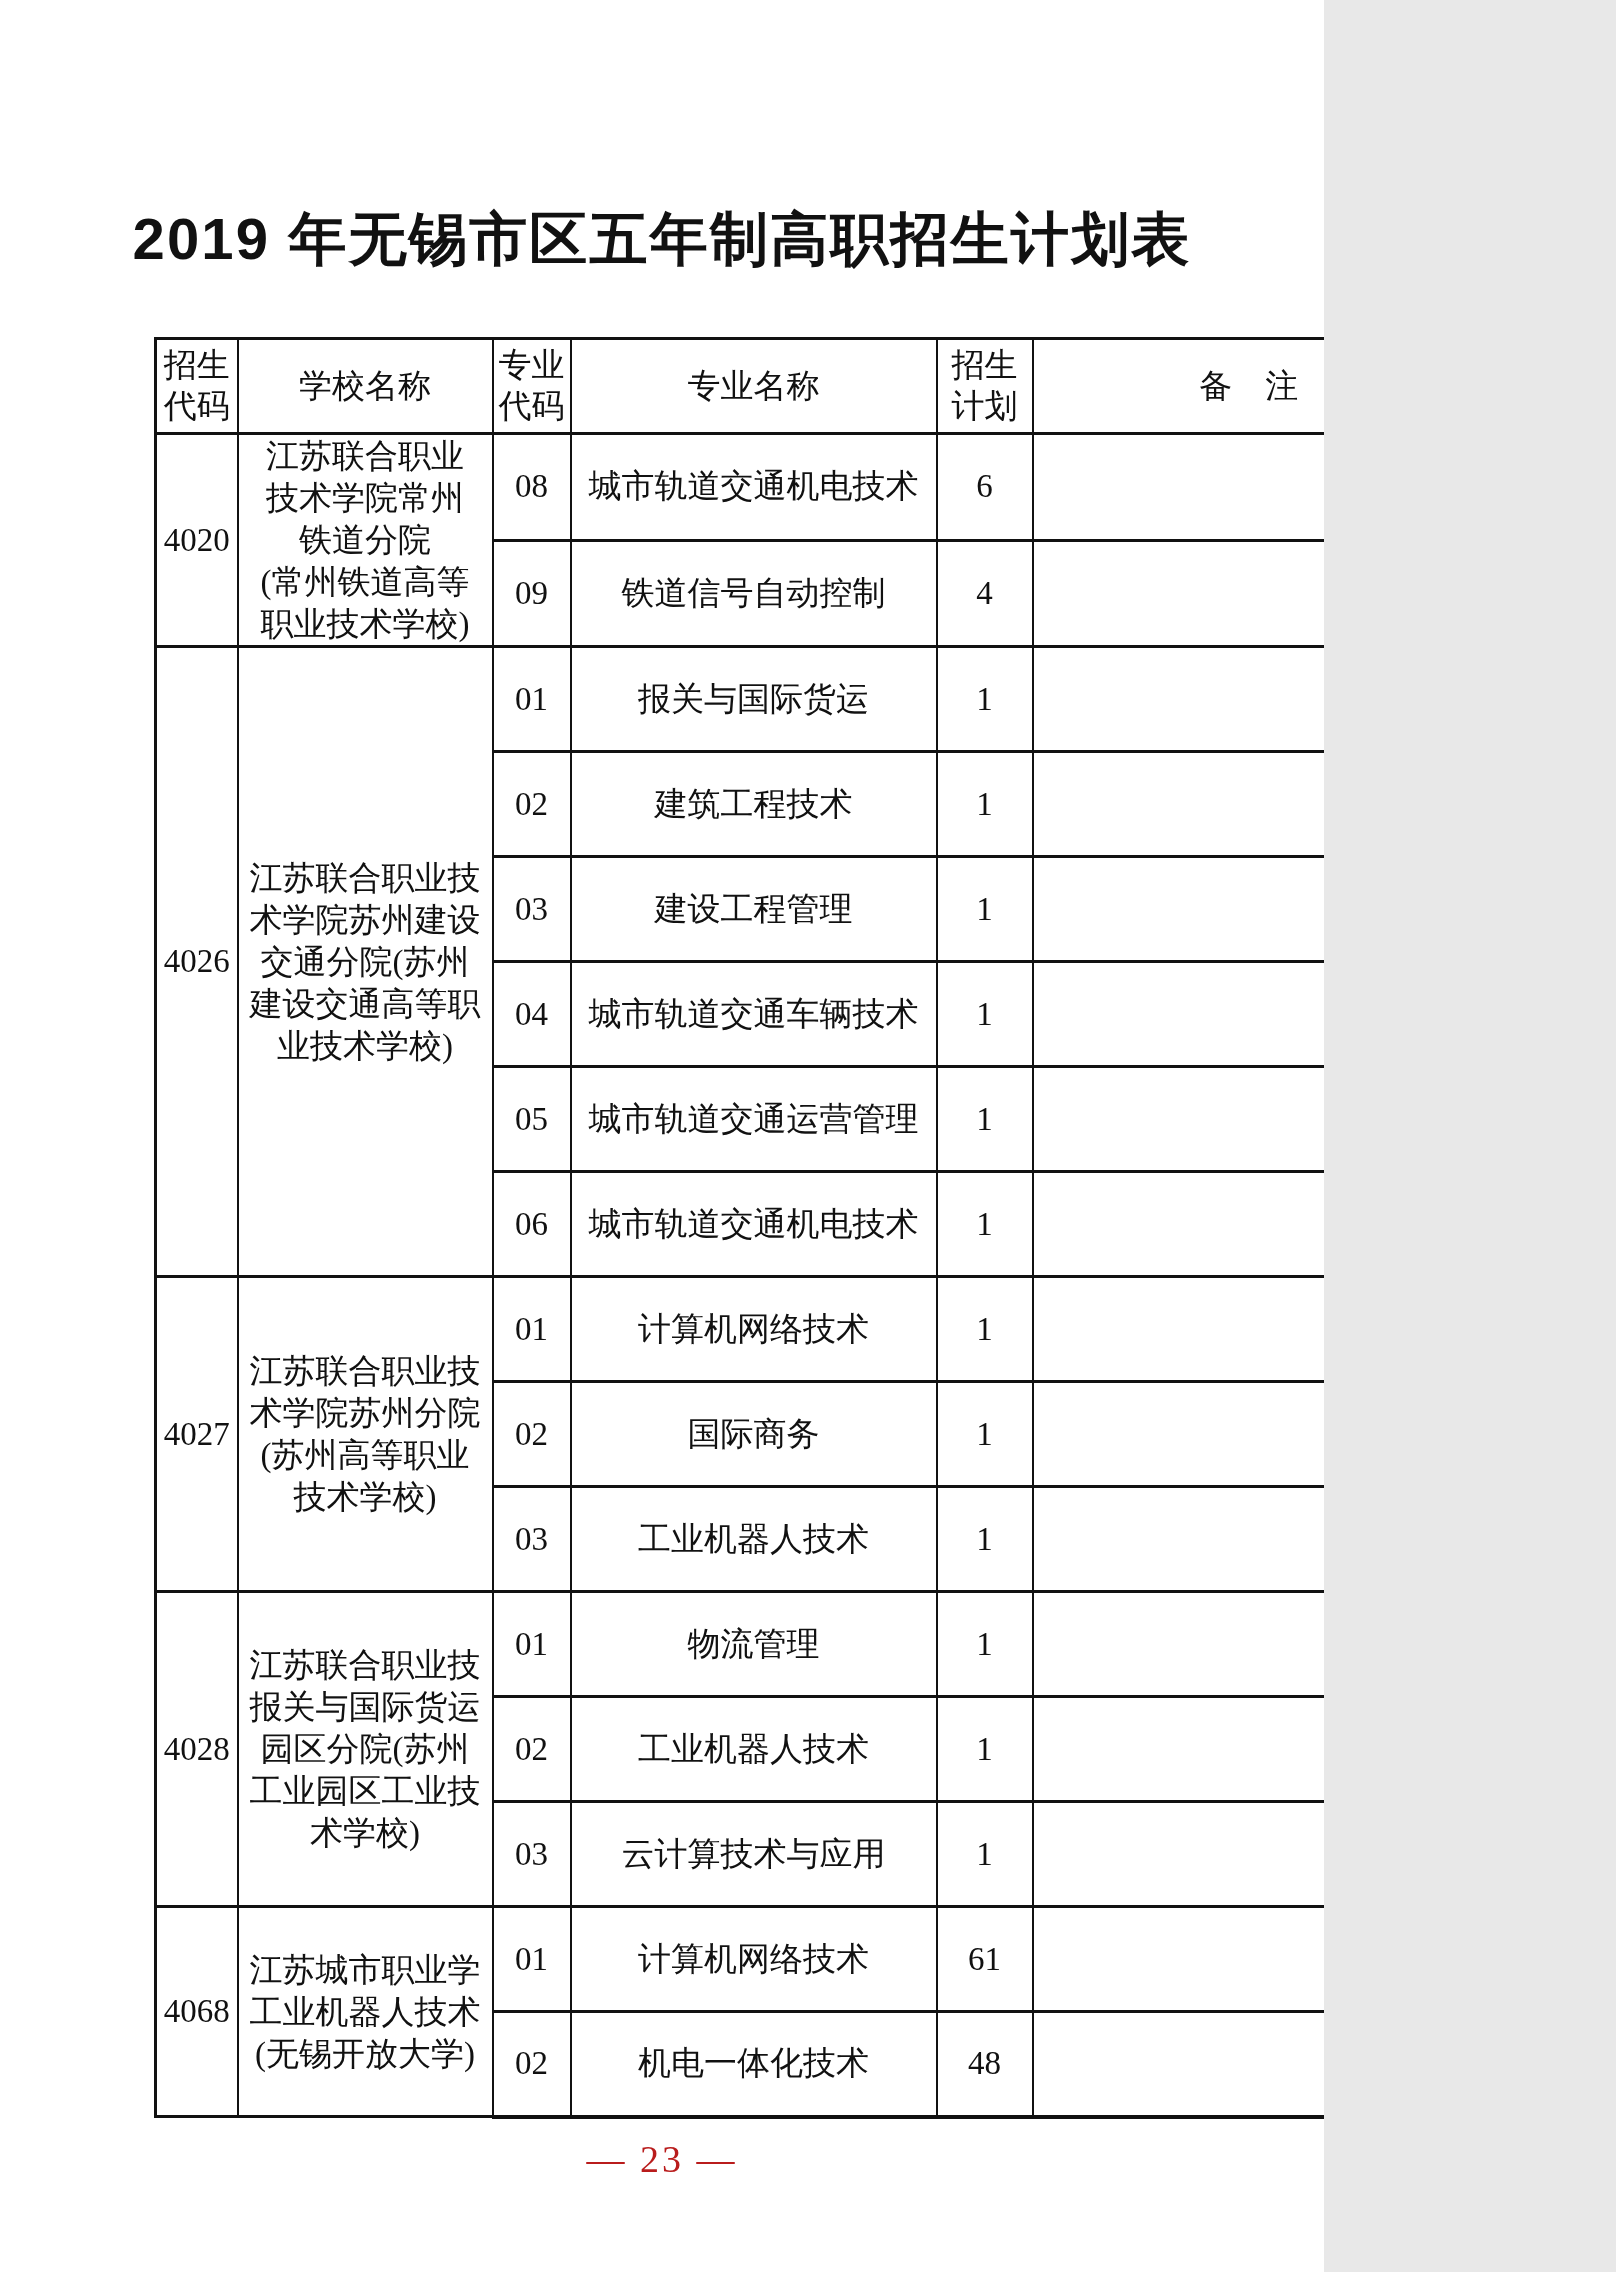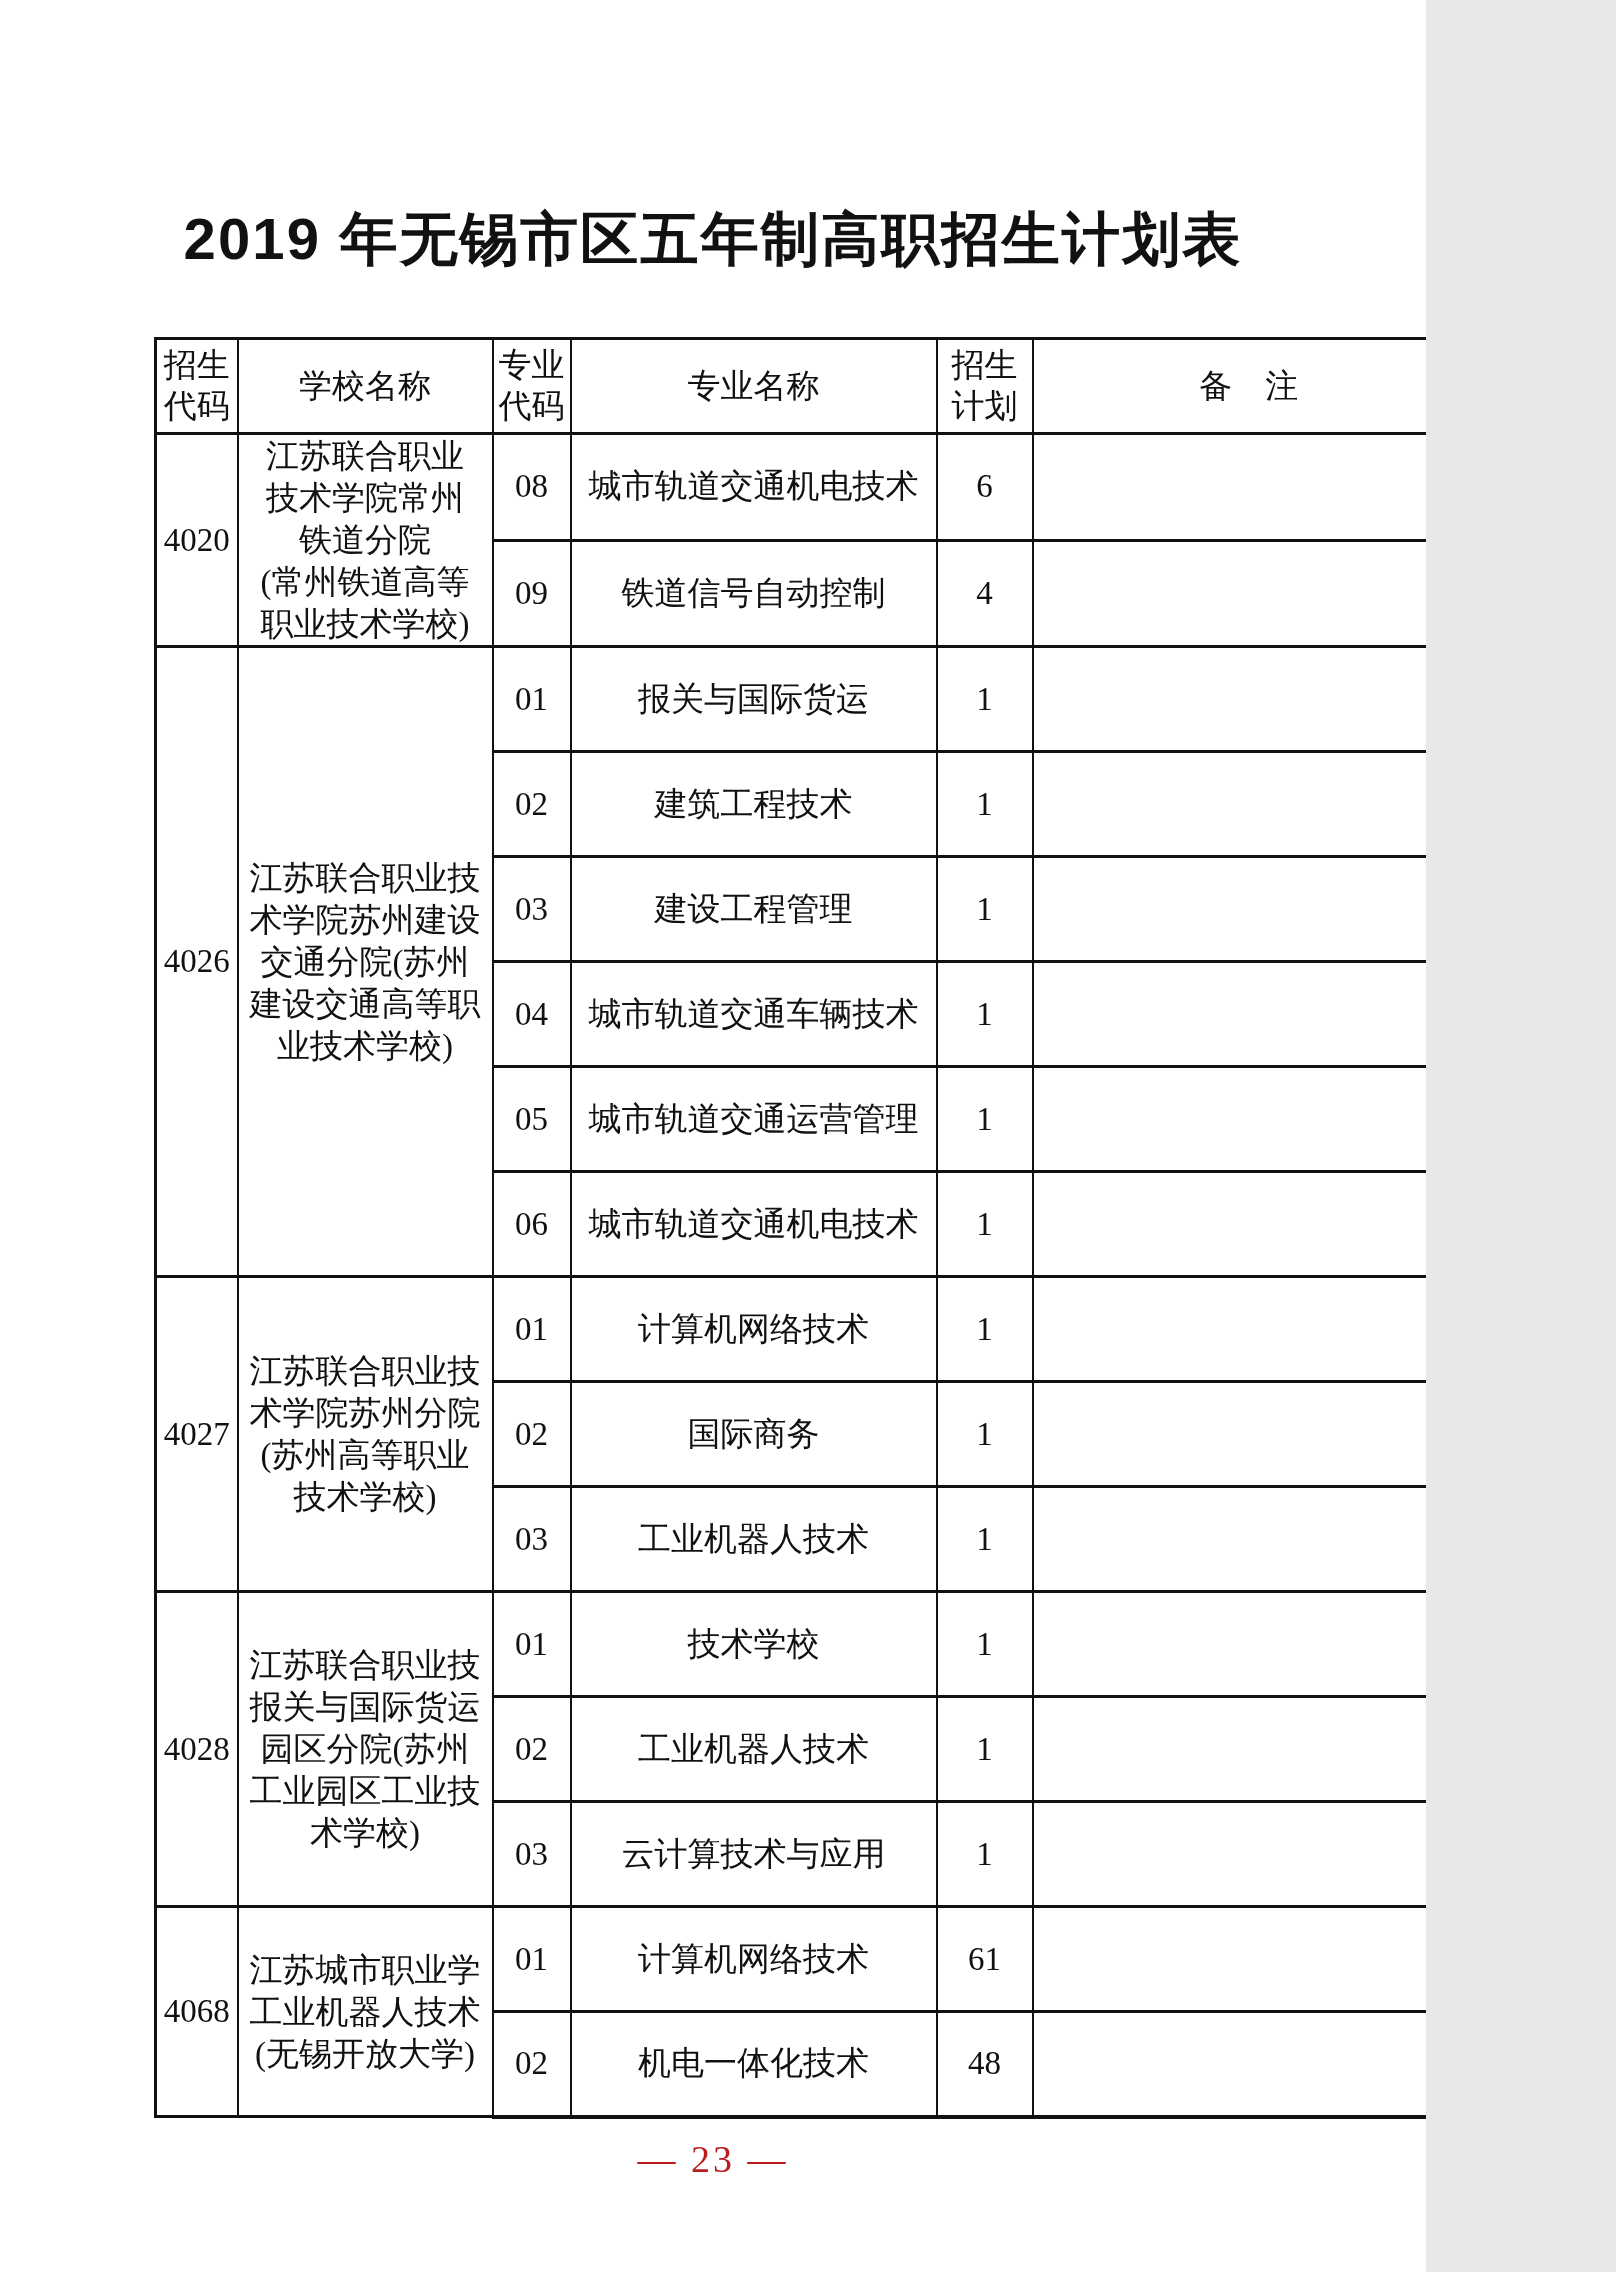--- a/index.html
+++ b/index.html
@@ -1,19 +1,19 @@
 <!DOCTYPE html>
 <html style="font-size:12px"><head>
 <meta charset="utf-8">
 <style>
   html,body { margin:0; padding:0; }
   body { background:#e8e8e8; }
   .page {
     position: relative;
-    width: 1426px;
+    width: 1324px;
     height: 2273px;
     background: #ffffff;
     overflow: hidden;
     font-family: "Liberation Serif", "DejaVu Serif", serif;
     color: #111111;
   }
   .title {
     position: absolute;
     top: 209px;
     left: 0;
@@ -190,21 +190,21 @@
         <tr class="data-row group-start">
           <td rowspan="3" class="code-cell">4028</td>
           <td rowspan="3" class="school-cell">
             <div class="school-line">江苏联合职业技</div>
             <div class="school-line">报关与国际货运</div>
             <div class="school-line">园区分院(苏州</div>
             <div class="school-line">工业园区工业技</div>
             <div class="school-line">术学校)</div>
           </td>
           <td>01</td>
-          <td>技术学校</td>
+          <td>物流管理</td>
           <td>1</td>
           <td></td>
         </tr>
         <tr class="data-row">
           <td>02</td>
           <td>工业机器人技术</td>
           <td>1</td>
           <td></td>
         </tr>
         <tr class="data-row">

